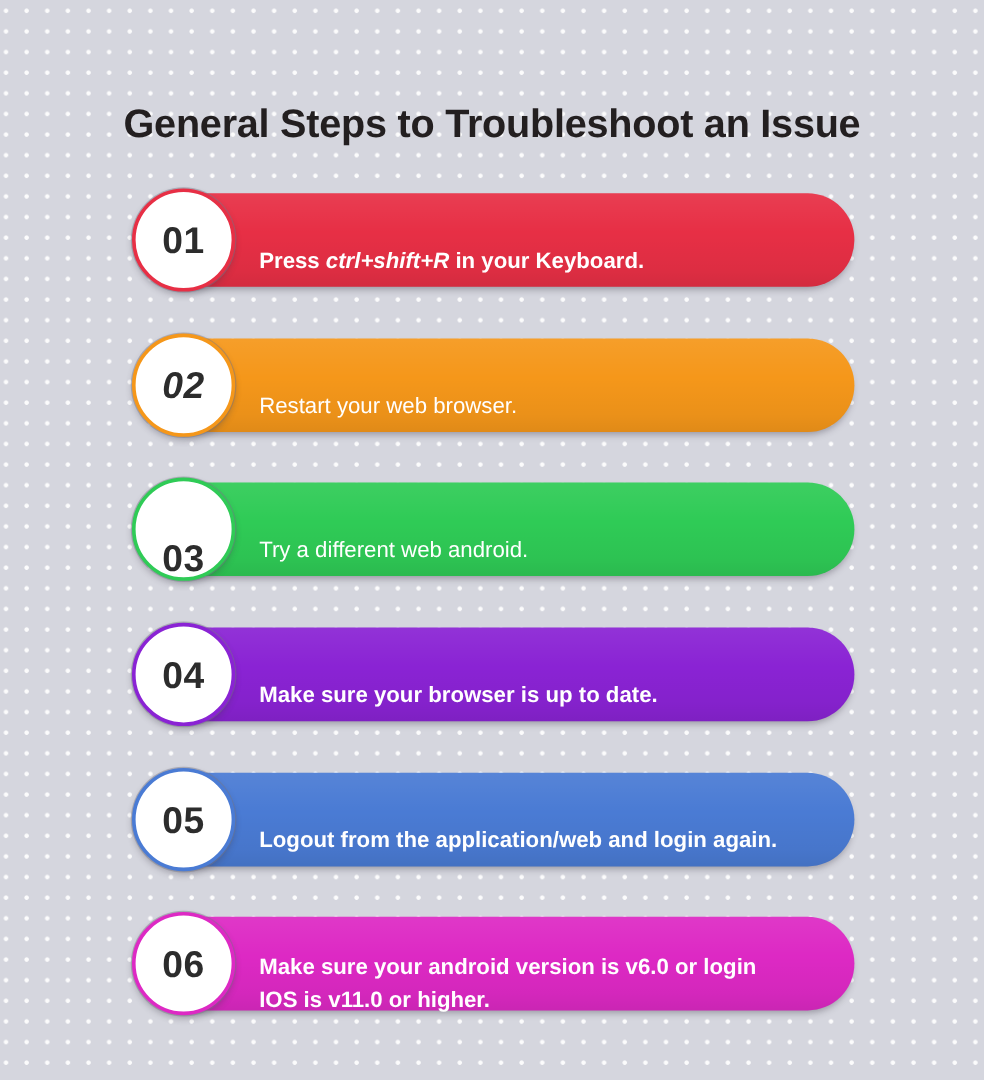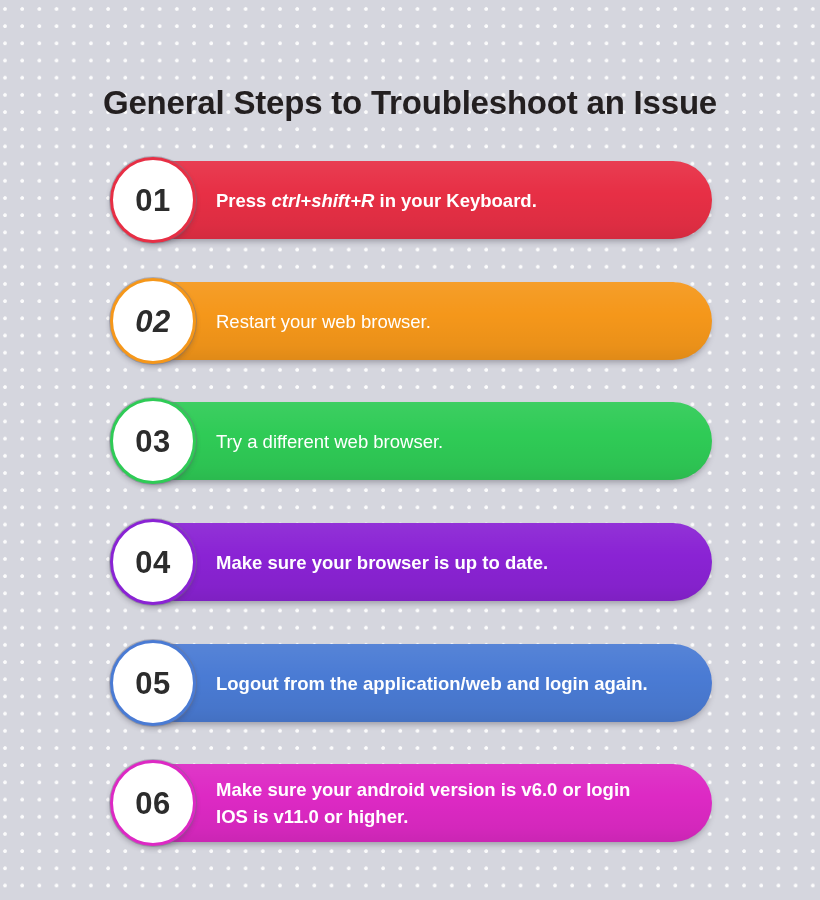--- a/index.html
+++ b/index.html
@@ -98,21 +98,21 @@
     font-weight: bold;
     color: #2c2c2c;
     letter-spacing: 0.5px;
     line-height: 1;
   }
 
   .step-text {
     position: absolute;
     left: 106px;
     right: 16px;
-    top: 0;
+    top: 16px;
     height: 92px;
     display: flex;
     flex-direction: column;
     justify-content: center;
     color: #ffffff;
     font-size: 18.5px;
     line-height: 27px;
     z-index: 2;
   }
   .step-text.bold        { font-weight: bold; }
@@ -150,25 +150,25 @@
     <div class="step-badge" style="border-color: rgb(245, 151, 26); font-style: italic;">
       <span class="step-number">02</span>
     </div>
     <div class="step-text regular">
         <span class="line">Restart your web browser.</span>
       </div>
   </div>
 
   <div class="step-row" id="step-row-3">
     <div class="step-bar" style="background-color: rgb(47, 203, 86);"></div>
-    <div class="step-badge" style="border-color: rgb(47, 203, 86);">
+    <div class="step-badge" style="border-color: rgb(47, 203, 86); align-items: flex-end;">
       <span class="step-number">03</span>
     </div>
     <div class="step-text regular">
-        <span class="line">Try a different web browser.</span>
+        <span class="line">Try a different web android.</span>
       </div>
   </div>
 
   <div class="step-row" id="step-row-4">
     <div class="step-bar" style="background-color: rgb(138, 35, 212);"></div>
     <div class="step-badge" style="border-color: rgb(138, 35, 212);">
       <span class="step-number">04</span>
     </div>
     <div class="step-text bold">
         <span class="line">Make sure your browser is up to date.</span>

